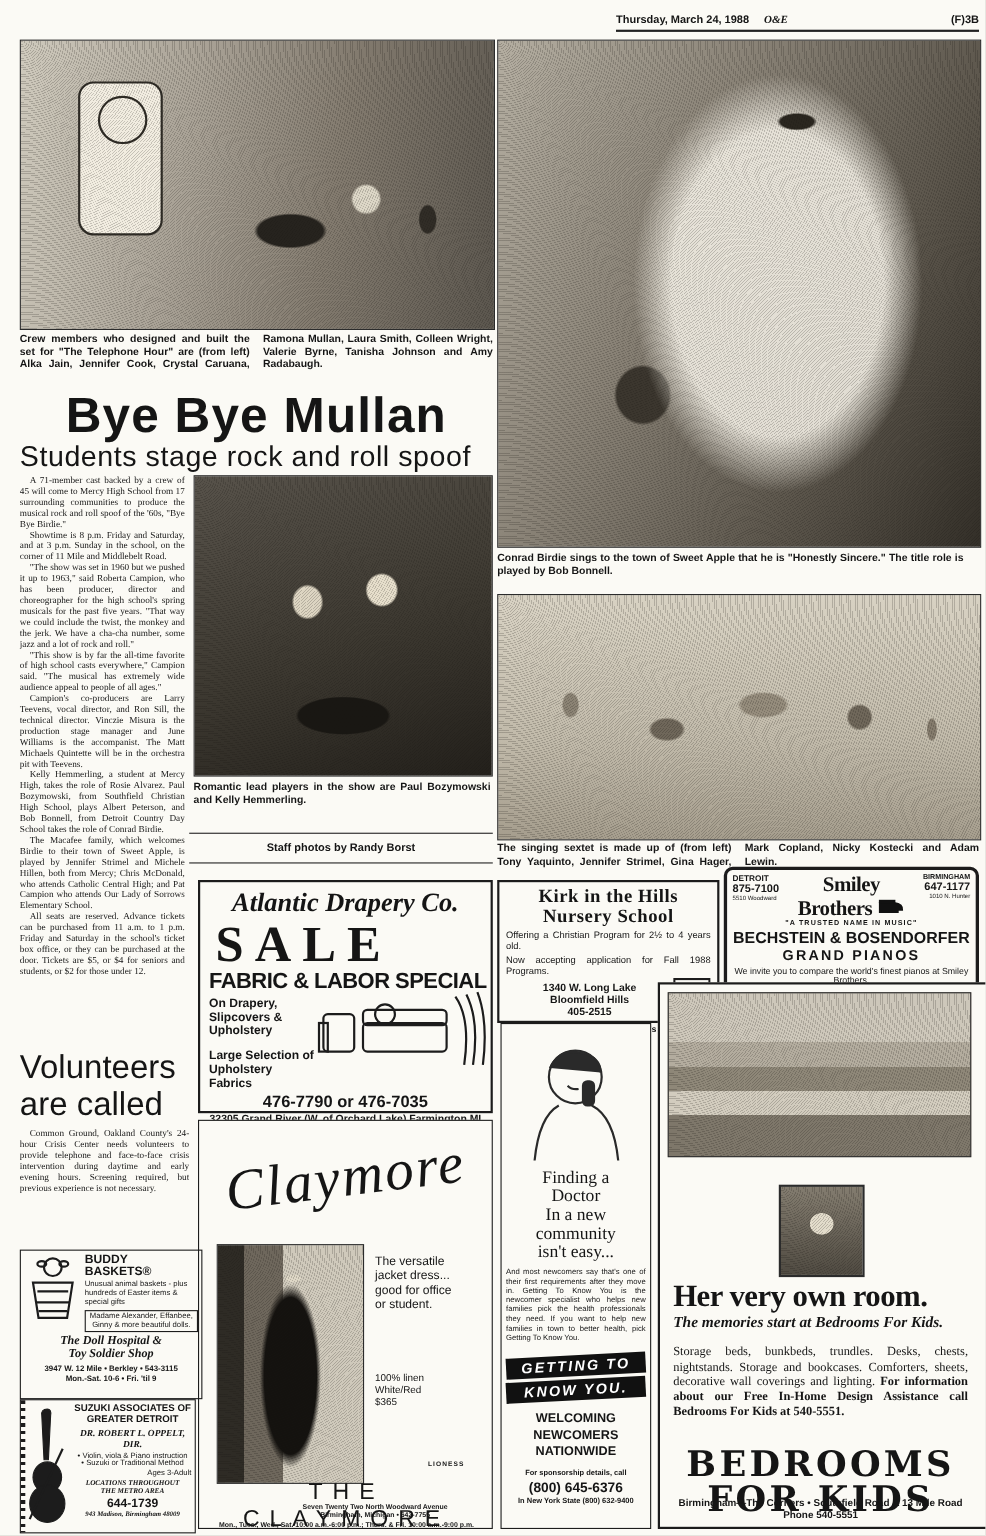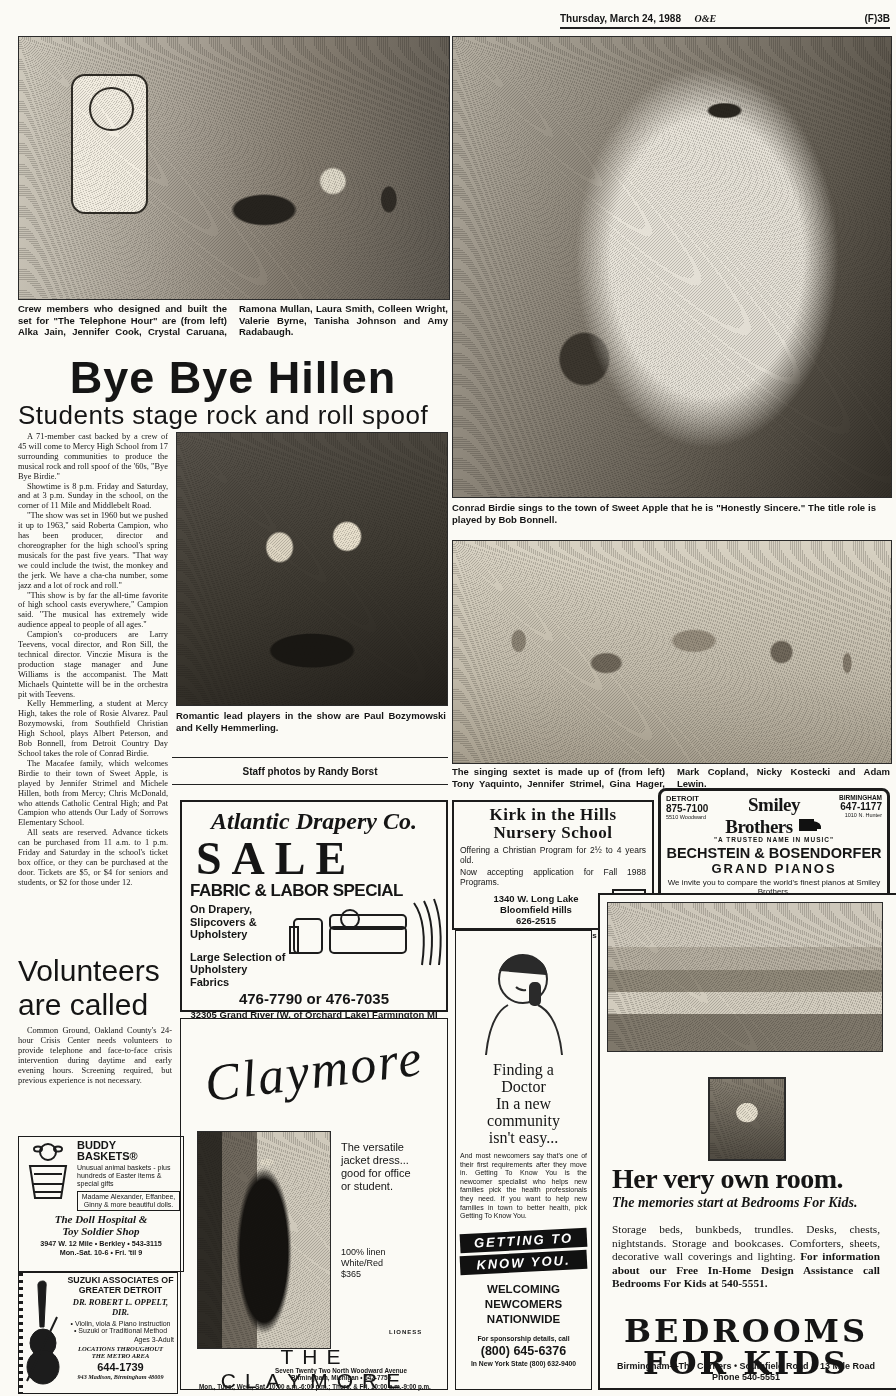--- a/index.html
+++ b/index.html
@@ -68,21 +68,21 @@
     display:flex;align-items:center;justify-content:center;}
   .vol-head{font-family:"Liberation Sans",sans-serif;font-size:30px;line-height:34px;}
 
   
   .adbox{position:absolute;border:2px solid #1c1c1c;background:#fbfaf5;box-sizing:border-box;}
   .thin{border-width:1.5px;}
 
   
   .atl-title{font-size:24px;font-weight:bold;font-style:italic;font-family:"Liberation Serif",serif;}
   .atl-sale{font-size:46px;font-weight:bold;letter-spacing:10px;font-family:"Liberation Serif",serif;line-height:44px;}
-  .atl-special{font-family:"Liberation Sans",sans-serif;font-weight:bold;font-size:17px;letter-spacing:-.5px;}
+  .atl-special{font-family:"Liberation Sans",sans-serif;font-weight:bold;font-size:20px;letter-spacing:-.5px;}
   .atl-left{font-family:"Liberation Sans",sans-serif;font-weight:bold;font-size:11px;line-height:12.5px;}
 
   
   .kirk-title{font-size:17px;line-height:18px;font-weight:bold;font-family:"Liberation Serif",serif;letter-spacing:.5px;}
   .kirk-line{font-family:"Liberation Sans",sans-serif;font-size:8.5px;line-height:10px;text-align:justify;}
 
   
   .smiley{border-radius:8px;border-width:3px;}
   .sm-logo{font-size:19px;font-weight:bold;font-family:"Liberation Serif",serif;letter-spacing:-.5px;}
   .sm-small{font-size:5.5px;line-height:6px;font-family:"Liberation Sans",sans-serif;}
@@ -122,21 +122,21 @@
     <span>(F)3B</span>
   </div>
 
   <div class="ph ph-crew" style="left:18px;top:36px;width:430px;height:262px;">
     <div style="position:absolute;left:12%;top:14%;width:17%;height:52%;background:#f1ece0;border:2px solid #2e2b25;border-radius:14px;">
       <div style="position:absolute;left:22%;top:8%;width:56%;height:30%;border:2px solid #2e2b25;border-radius:50%;"></div>
     </div>
   </div>
   <div class="abs caption two-col jst" style="left:18px;top:303px;width:430px;height:48px;">Crew members who designed and built the set for "The Telephone Hour" are (from left) Alka Jain, Jennifer Cook, Crystal Caruana, Ramona Mullan, Laura Smith, Colleen Wright, Valerie Byrne, Tanisha Johnson and Amy Radabaugh.</div>
 
-  <div class="abs sans headline ctr" style="left:18px;top:352px;width:430px;">Bye Bye Hillen</div>
+  <div class="abs sans headline ctr" style="left:18px;top:352px;width:430px;">Bye Bye Mullan</div>
   <div class="abs sans subhead" style="left:18px;top:400px;width:430px;">Students stage rock and roll spoof</div>
 
   <div class="abs bodycol" style="left:18px;top:432px;width:150px;height:528px;overflow:hidden;">
       <p>A 71-member cast backed by a crew of 45 will come to Mercy High School from 17 surrounding communities to produce the musical rock and roll spoof of the '60s, "Bye Bye Birdie."</p>
       <p>Showtime is 8 p.m. Friday and Saturday, and at 3 p.m. Sunday in the school, on the corner of 11 Mile and Middlebelt Road.</p>
       <p>"The show was set in 1960 but we pushed it up to 1963," said Roberta Campion, who has been producer, director and choreographer for the high school's spring musicals for the past five years. "That way we could include the twist, the monkey and the jerk. We have a cha-cha number, some jazz and a lot of rock and roll."</p>
       <p>"This show is by far the all-time favorite of high school casts everywhere," Campion said. "The musical has extremely wide audience appeal to people of all ages."</p>
       <p>Campion's co-producers are Larry Teevens, vocal director, and Ron Sill, the technical director. Vinczie Misura is the production stage manager and June Williams is the accompanist. The Matt Michaels Quintette will be in the orchestra pit with Teevens.</p>
       <p>Kelly Hemmerling, a student at Mercy High, takes the role of Rosie Alvarez. Paul Bozymowski, from Southfield Christian High School, plays Albert Peterson, and Bob Bonnell, from Detroit Country Day School takes the role of Conrad Birdie.</p>
       <p>The Macafee family, which welcomes Birdie to their town of Sweet Apple, is played by Jennifer Strimel and Michele Hillen, both from Mercy; Chris McDonald, who attends Catholic Central High; and Pat Campion who attends Our Lady of Sorrows Elementary School.</p>
@@ -187,21 +187,21 @@
   </div>
 
   <div class="adbox" style="left:452px;top:800px;width:202px;height:130px;padding:4px 6px;">
     <div class="ctr kirk-title pre">Kirk in the Hills
 Nursery School</div>
     <div class="kirk-line" style="margin-top:3px;">Offering a Christian Program for 2½ to 4 years old.</div>
     <div class="kirk-line" style="margin-top:2px;">Now accepting application for Fall 1988 Programs.</div>
     <div style="display:flex;align-items:center;margin-top:2px;">
       <div class="ctr sans b pre" style="flex:1;font-size:9.5px;line-height:11px;">1340 W. Long Lake
 Bloomfield Hills
-626-2515</div>
+405-2515</div>
       <svg width="34" height="40" viewBox="0 0 34 40">
         <rect x="1" y="1" width="32" height="38" fill="none" stroke="#1c1c1c" stroke-width="2"></rect>
         <path d="M17 34 V12 M17 16 l-8 -6 M17 16 l8 -6 M17 24 l-9 -4 M17 24 l9 -4" stroke="#1c1c1c" stroke-width="2" fill="none"></path>
       </svg>
     </div>
     <div class="ctr sans b" style="font-size:8px;margin-top:2px;">"Rooted &amp; grounded in God's Love"</div>
   </div>
 
   <div class="adbox smiley" style="left:658px;top:788px;width:232px;height:114px;padding:3px 5px;">
     <div style="display:flex;align-items:flex-start;justify-content:space-between;">

